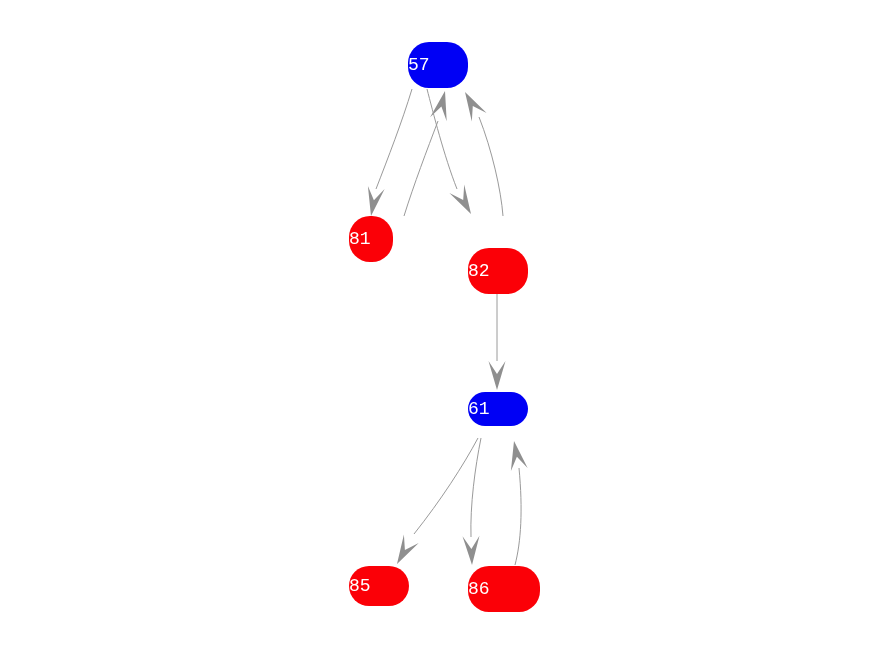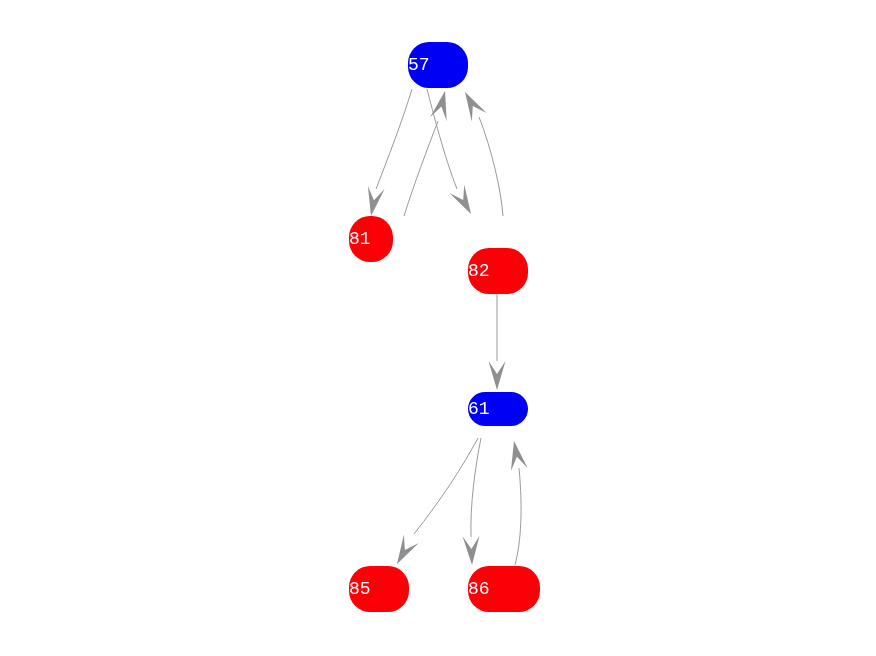--- a/index.html
+++ b/index.html
@@ -59,19 +59,19 @@
     </div>
     <div class="node" style="left: 349px; top: 216px; width: 44px; height: 46px; background: rgb(251, 0, 7); color: rgb(255, 255, 255);">
       <span>81</span>
     </div>
     <div class="node" style="left: 468px; top: 216px; width: 60px; height: 46px; background: rgb(251, 0, 7); color: rgb(255, 255, 255); margin-top: 32px;">
       <span>82</span>
     </div>
     <div class="node" style="left: 468px; top: 392px; width: 60px; height: 34px; background: rgb(0, 0, 245); color: rgb(255, 255, 255);">
       <span>61</span>
     </div>
-    <div class="node" style="left: 349px; top: 566px; width: 60px; height: 46px; background: rgb(251, 0, 7); color: rgb(255, 255, 255);">
+    <div class="node" style="left: 349px; top: 566px; width: 60px; height: 40px; background: rgb(251, 0, 7); color: rgb(255, 255, 255);">
       <span>85</span>
     </div>
     <div class="node" style="left: 468px; top: 566px; width: 72px; height: 46px; background: rgb(251, 0, 7); color: rgb(255, 255, 255);">
       <span>86</span>
     </div>
   </div>
 
 </body></html>

